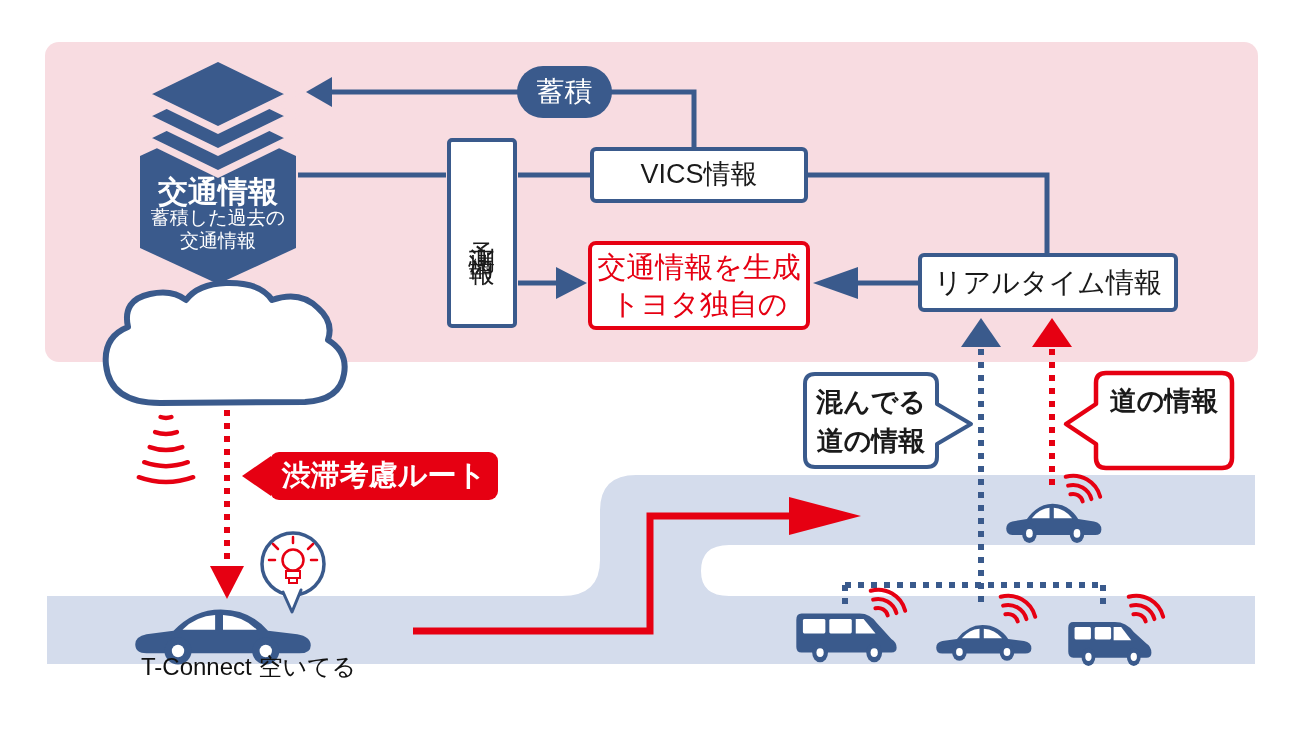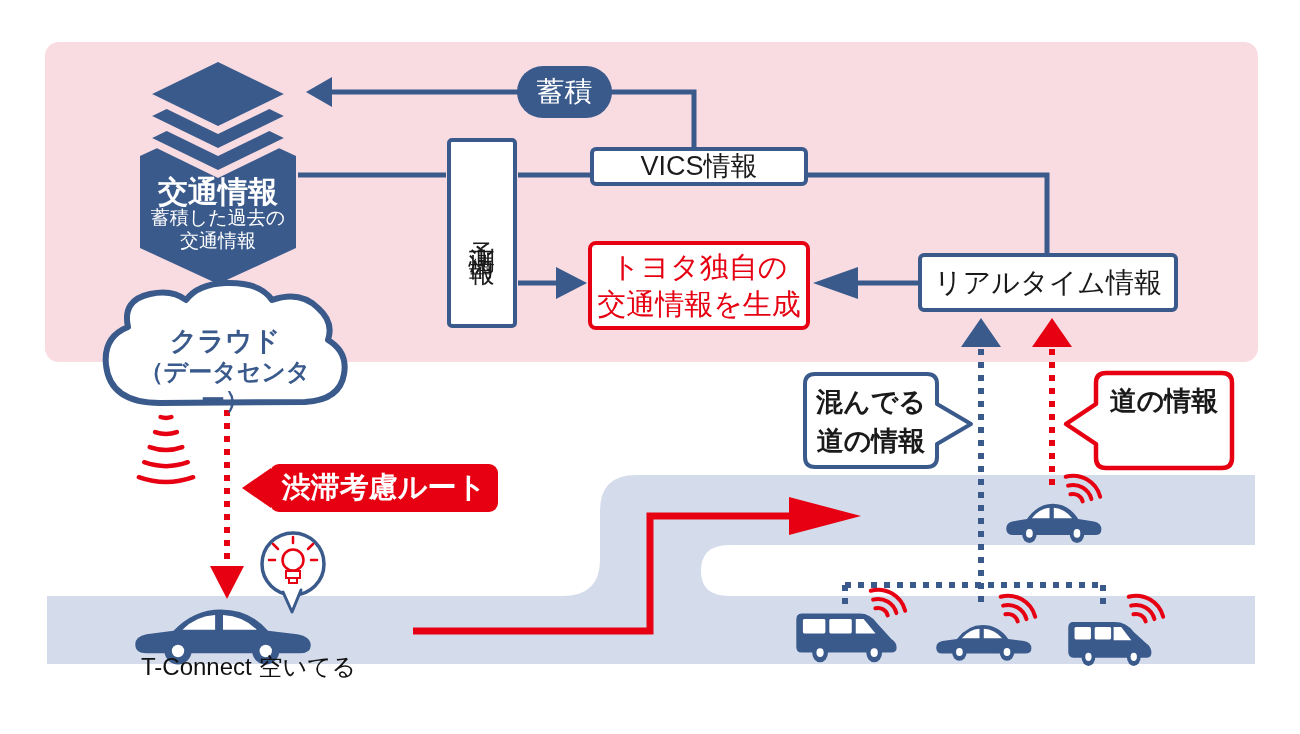--- a/index.html
+++ b/index.html
@@ -184,41 +184,37 @@
 
   <div class="abs stack-sub box-lines" style="left:128px;top:206px;width:180px;">
     <span>蓄積した過去の</span>
     <span>交通情報</span>
   </div>
 
   <div class="abs node-box" style="left:447px;top:138px;width:70px;height:190px;border-radius:5px;">
     <span class="vertical-text">予測情報</span>
   </div>
 
-  <div class="abs node-box" style="left:590px;top:147px;width:218px;height:39px;">
+  <div class="abs node-box" style="left:590px;top:147px;width:218px;height:56px;">
     <span>VICS情報</span>
   </div>
 
   <div class="abs node-box red-box box-lines" style="left:588px;top:241px;width:222px;height:89px;">
     <div>
+      <span>交通情報を生成</span>
       <span>トヨタ独自の</span>
-      <span>交通情報を生成</span>
     </div>
   </div>
 
   <div class="abs node-box" style="left:918px;top:253px;width:260px;height:59px;font-size:28px;">
     <span>リアルタイム情報</span>
   </div>
 
-  <div class="abs cloud-label" style="left:118px;top:326px;width:214px;">
-    <span class="l1">クラウド</span>
-    <span class="l2">（データセンター）</span>
-  </div>
-
-  <div class="abs banner" style="left:270px;top:464px;width:228px;height:48px;">
+
+  <div class="abs banner" style="left:270px;top:452px;width:228px;height:48px;">
     <span>渋滞考慮ルート</span>
   </div>
 
   <div class="abs bubble-text" style="left:805px;top:383px;width:132px;">
     <span>混んでる</span>
     <span>道の情報</span>
   </div>
 
   <div class="abs bubble-text" style="left:1096px;top:382px;width:136px;">
     <span>道の情報</span>

